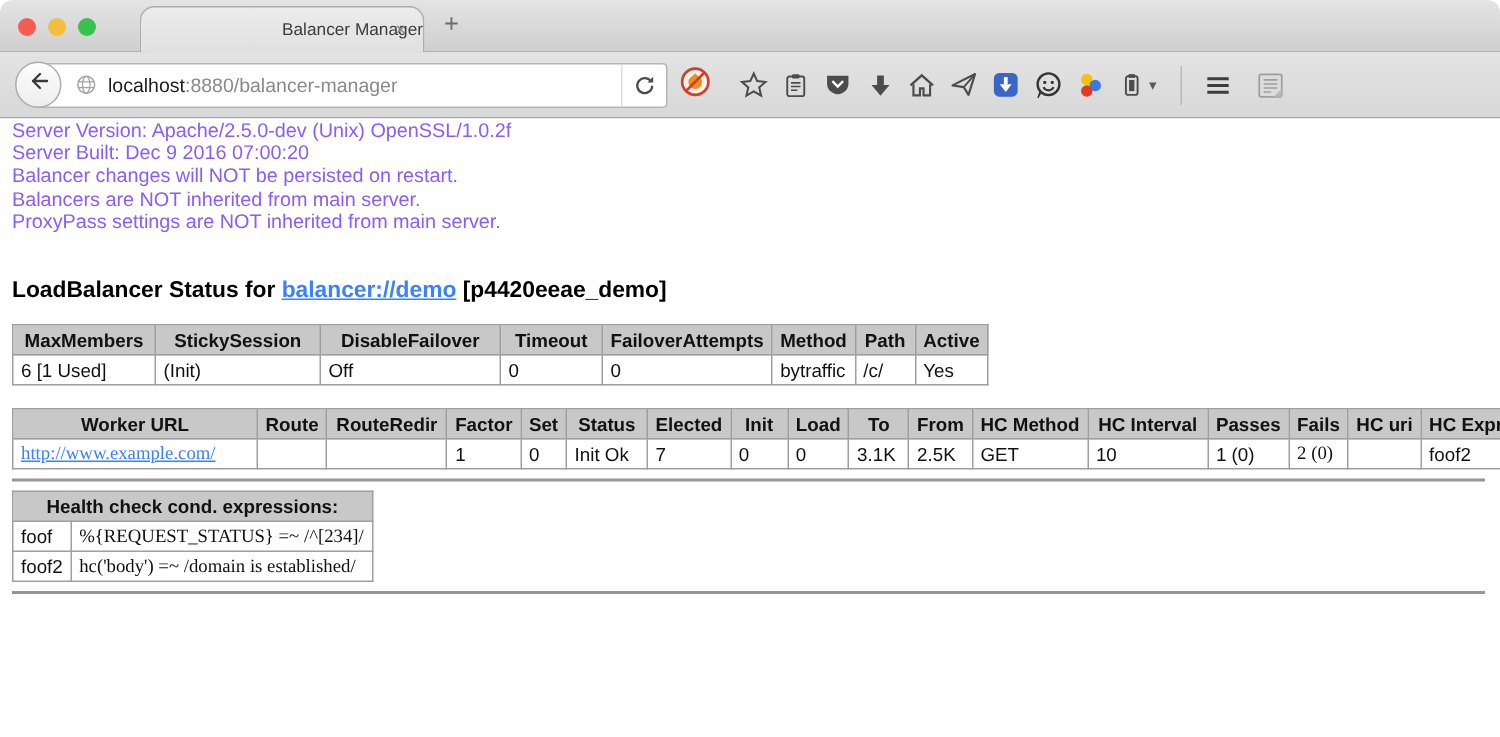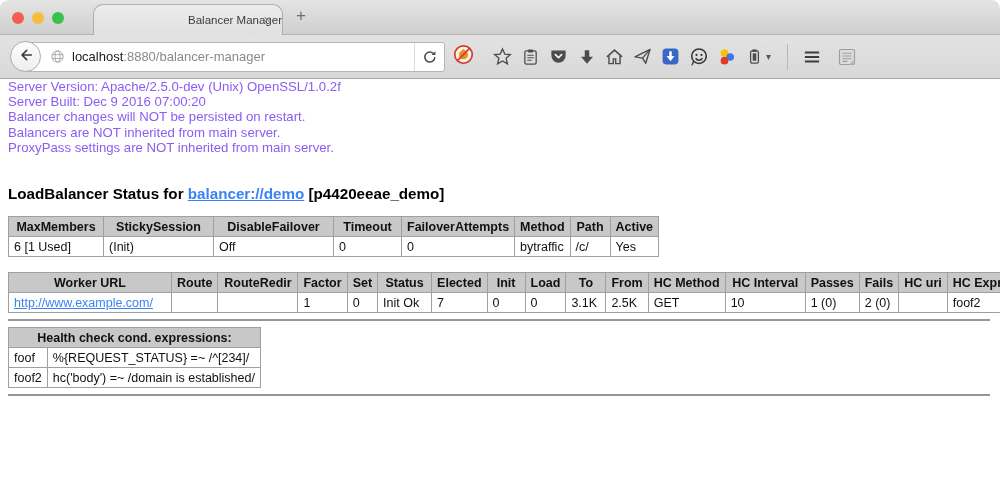--- a/index.html
+++ b/index.html
@@ -52,21 +52,21 @@
   .content { background:#fff; padding-left:8px; }
   h1 { font-size:25px; font-weight:bold; color:#000; padding-top:22px; margin-bottom:16px; }
   .info p { font-size:13.2px; line-height:15.2px; color:#8b5cf6; }
   h3.status { font-size:15.2px; font-weight:bold; margin-top:30px; margin-bottom:14px; }
   a { color:#3b82f6; text-decoration:underline; }
   h3.status a { font-weight:bold; }
 
   table { border-collapse:collapse; font-size:12.5px; color:#111; }
   th,td { border:1px solid #9f9f9f; padding:2px 5px; height:20px; white-space:nowrap; }
   th { background:#c8c8c8; font-weight:bold; }
-  td.cell-left { text-align:left; }
+  td.cell-left { text-align:left;font-family:Liberation Serif, serif; }
   .t2 { margin-top:15px; }
   .t1 th:nth-child(1){min-width:95px}.t1 th:nth-child(2){min-width:110px}
   .t1 th:nth-child(3){min-width:120px}.t1 th:nth-child(4){min-width:68px}
   .t1 th:nth-child(5){min-width:84px}.t1 th:nth-child(6){min-width:52px}
   .t1 th:nth-child(7){min-width:40px}.t1 th:nth-child(8){min-width:45px}
   .t2 th:nth-child(1){min-width:163px}.t2 th:nth-child(2){min-width:44px}
   .t2 th:nth-child(3){min-width:80px}.t2 th:nth-child(4){min-width:46px}
   .t2 th:nth-child(5){min-width:28px}.t2 th:nth-child(6){min-width:54px}
   .t2 th:nth-child(7){min-width:54px}.t2 th:nth-child(8){min-width:38px}
   .t2 th:nth-child(9){min-width:38px}.t2 th:nth-child(10){min-width:40px}

